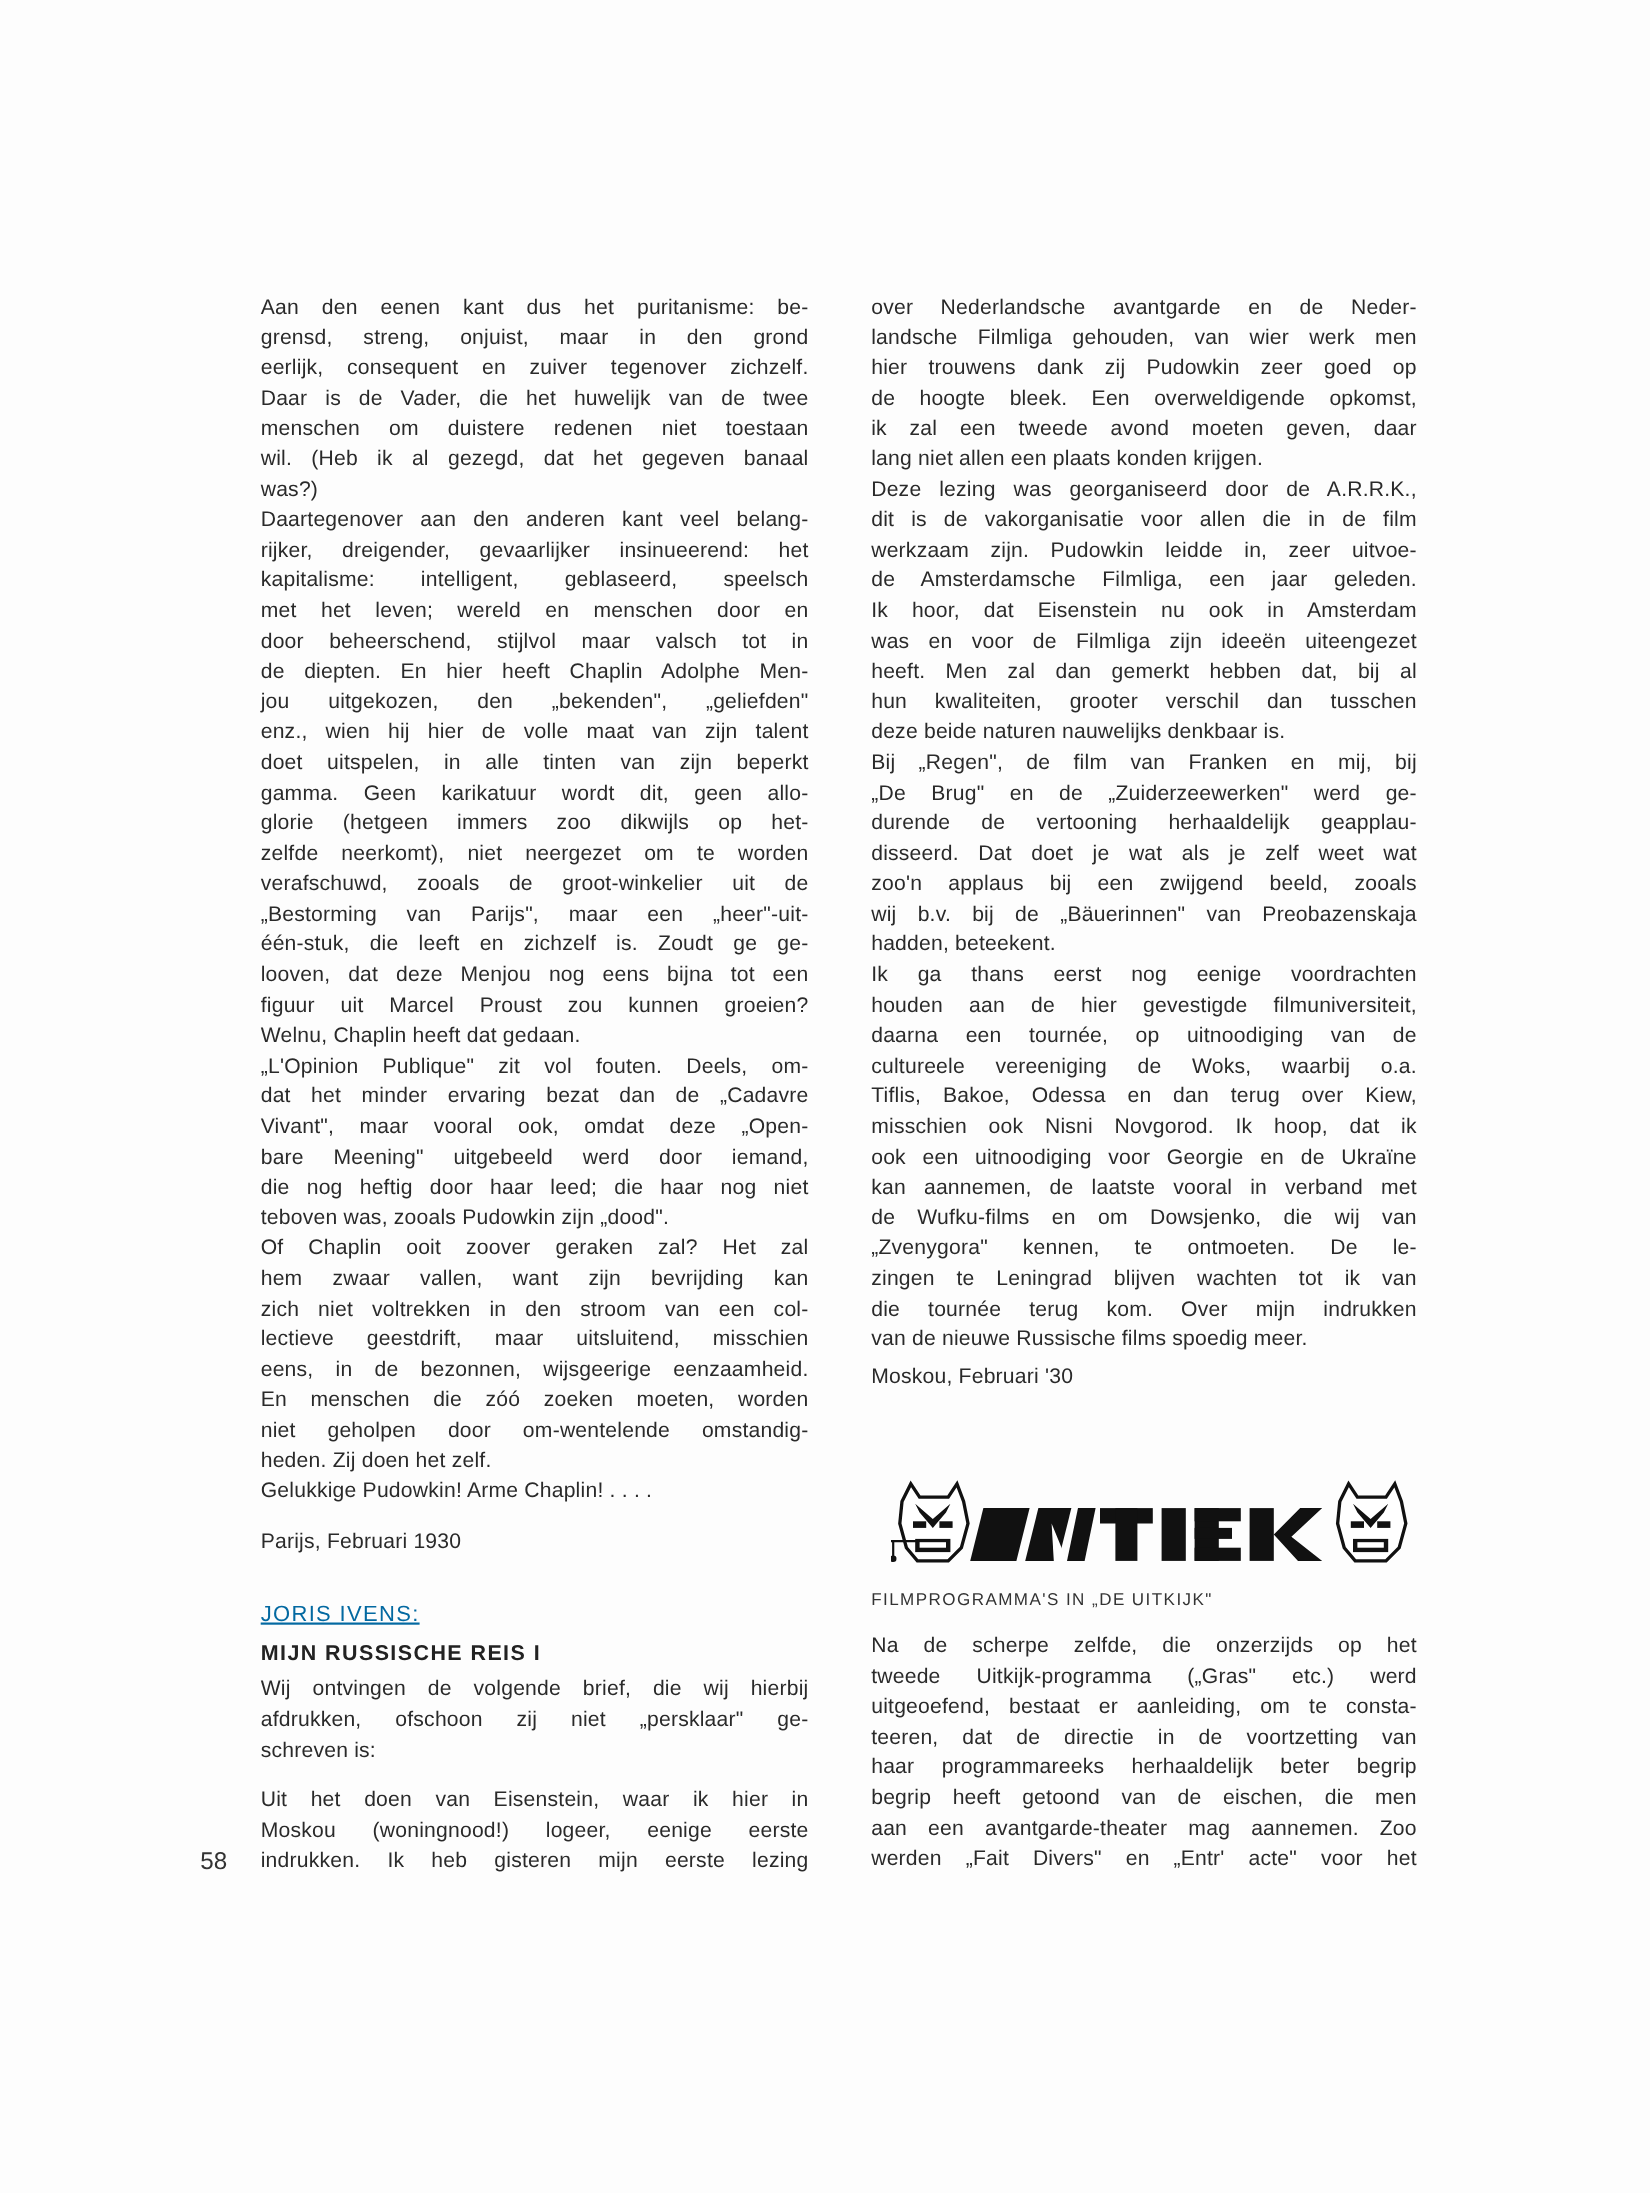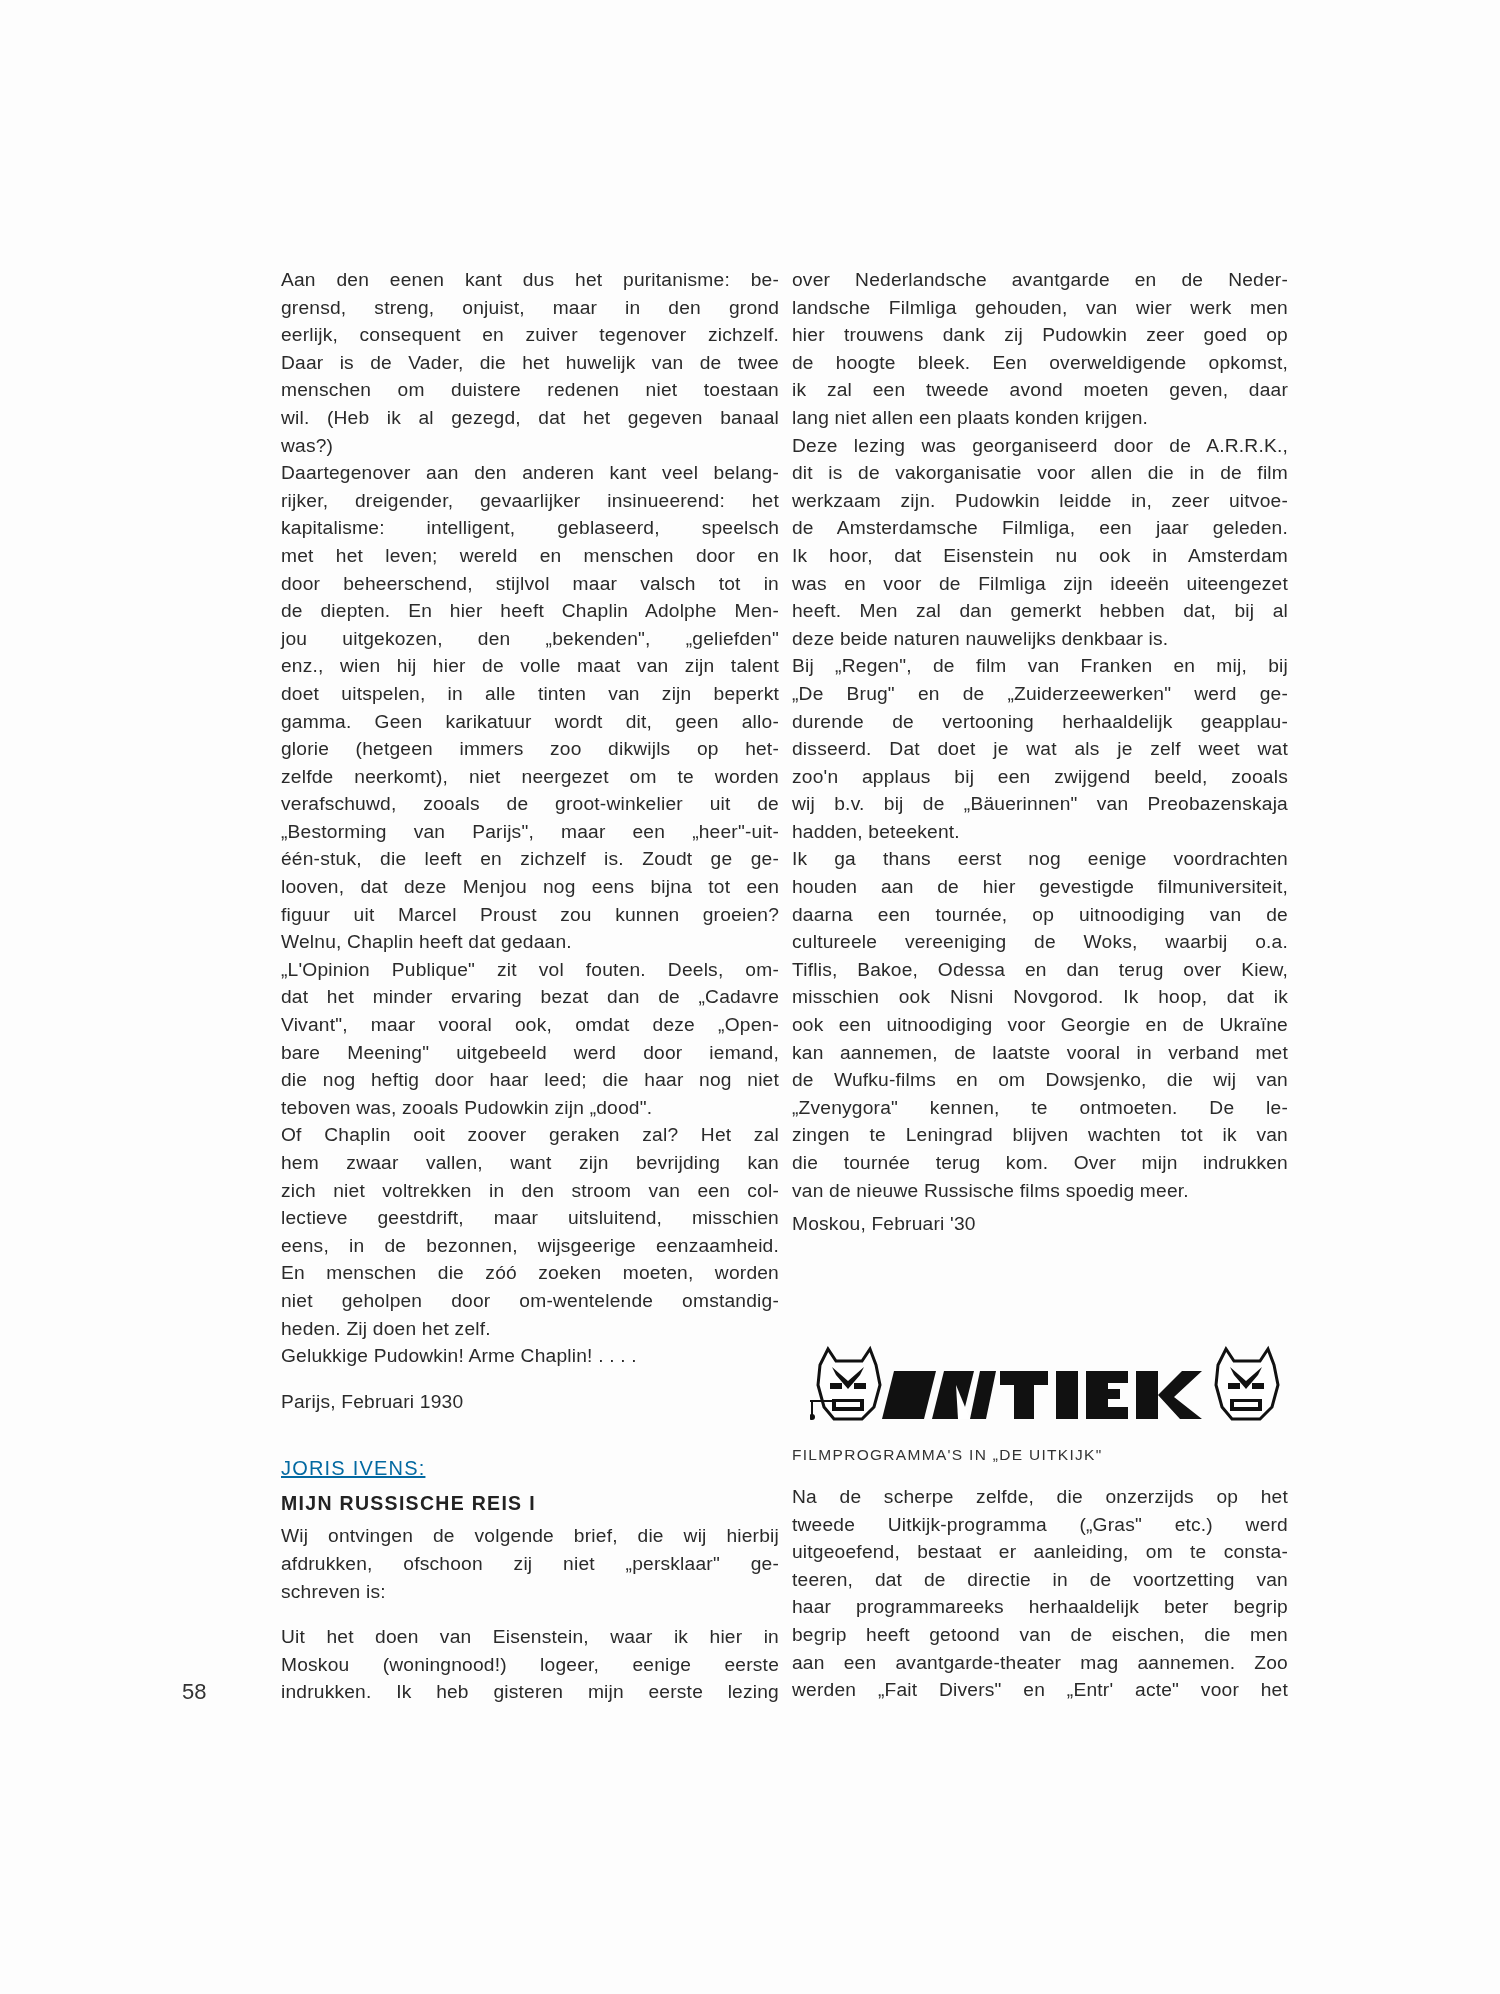--- a/index.html
+++ b/index.html
@@ -1,20 +1,20 @@
 <!DOCTYPE html>
 <html><head>
 <meta charset="utf-8">
 <style>
   html, body { margin: 0; padding: 0; background: #ffffff; }
   body { width: 1500px; height: 1994px; position: relative; overflow: hidden;
          font-family: "Liberation Sans", sans-serif; color: #2a2a2a; }
   .page { position: absolute; left: 0; top: 0; width: 1500px; height: 1994px; background: #fdfdfd; }
   .col { position: absolute; width: 498px; }
-  .col-left { left: 237px; top: 266px; margin-left: 44px; }
+  .col-left { left: 237px; top: 266px; }
   .col-right { left: 792px; top: 266px; width: 496px; }
   .line { display: block; height: 27.6px; line-height: 27.6px; font-size: 19.2px;
           white-space: nowrap; text-align: justify; text-align-last: justify; letter-spacing: 0.2px; }
   .line.last { text-align-last: left; }
   .gap-sm { height: 18px; }
   .gap-lg { height: 40px; }
   .heading-author { font-size: 20px; letter-spacing: 1.2px; line-height: 27px; height: 27px; display:block; color:#0369a1;text-decoration:underline; }
   .heading-title { font-size: 19.5px; font-weight: bold; letter-spacing: 1.3px; line-height: 30px; height: 30px; display:block; color:#222; }
   .heading-sub { font-size: 15.5px; letter-spacing: 1.3px; line-height: 24px; height: 24px; display:block; color:#333; }
   .page-number { position: absolute; left: 182px; top: 1679px; font-size: 22px; color:#333; }
@@ -107,20 +107,21 @@
         <span class="line last">lang niet allen een plaats konden krijgen.</span>
       </div>
     <div>
         <span class="line">Deze lezing was georganiseerd door de A.R.R.K.,</span>
         <span class="line">dit is de vakorganisatie voor allen die in de film</span>
         <span class="line">werkzaam zijn. Pudowkin leidde in, zeer uitvoe-</span>
         <span class="line">de Amsterdamsche Filmliga, een jaar geleden.</span>
         <span class="line">Ik hoor, dat Eisenstein nu ook in Amsterdam</span>
         <span class="line">was en voor de Filmliga zijn ideeën uiteengezet</span>
         <span class="line">heeft. Men zal dan gemerkt hebben dat, bij al</span>
+        <span class="line">hun kwaliteiten, grooter verschil dan tusschen</span>
         <span class="line last">deze beide naturen nauwelijks denkbaar is.</span>
       </div>
     <div>
         <span class="line">Bij „Regen", de film van Franken en mij, bij</span>
         <span class="line">„De Brug" en de „Zuiderzeewerken" werd ge-</span>
         <span class="line">durende de vertooning herhaaldelijk geapplau-</span>
         <span class="line">disseerd. Dat doet je wat als je zelf weet wat</span>
         <span class="line">zoo'n applaus bij een zwijgend beeld, zooals</span>
         <span class="line">wij b.v. bij de „Bäuerinnen" van Preobazenskaja</span>
         <span class="line last">hadden, beteekent.</span>

